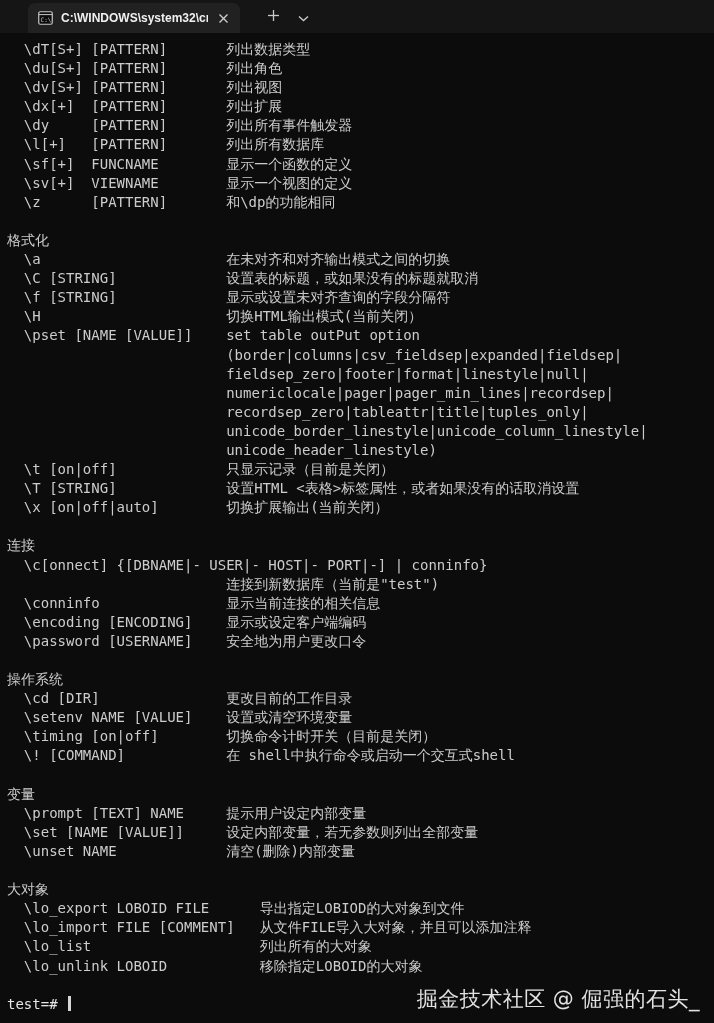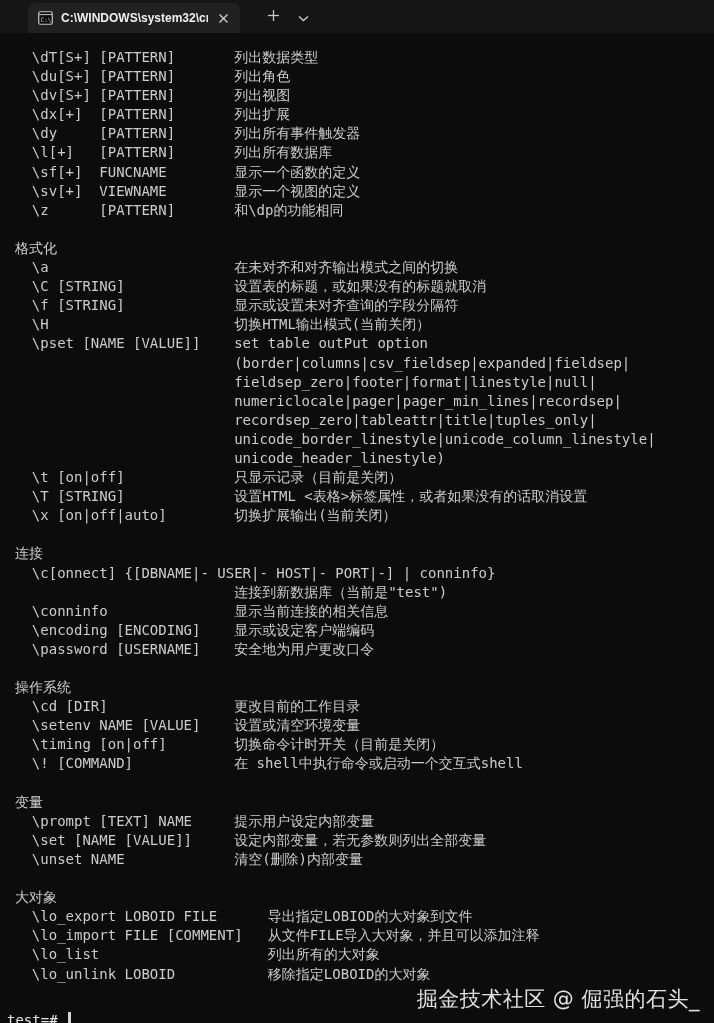--- a/index.html
+++ b/index.html
@@ -53,21 +53,21 @@
   
   .terminal{
     position:relative;
     width:714px;height:990px;
     background:var(--terminal-bg);
     color:var(--terminal-fg);
     padding:7px 0 0 7px;
     cursor:text;
   }
   .term-pre{
-    margin:8px;padding:0;
+    margin:0;padding:0;
     font-family:"DejaVu Sans Mono",monospace;
     font-size:14px;line-height:19.1px;
     color:var(--terminal-fg);
   }
   .term-line{
     height:19.1px;white-space:pre;overflow:hidden;
   }
   .prompt-line{
     height:19.1px;white-space:pre;
     font-size:14px;line-height:19.1px;

